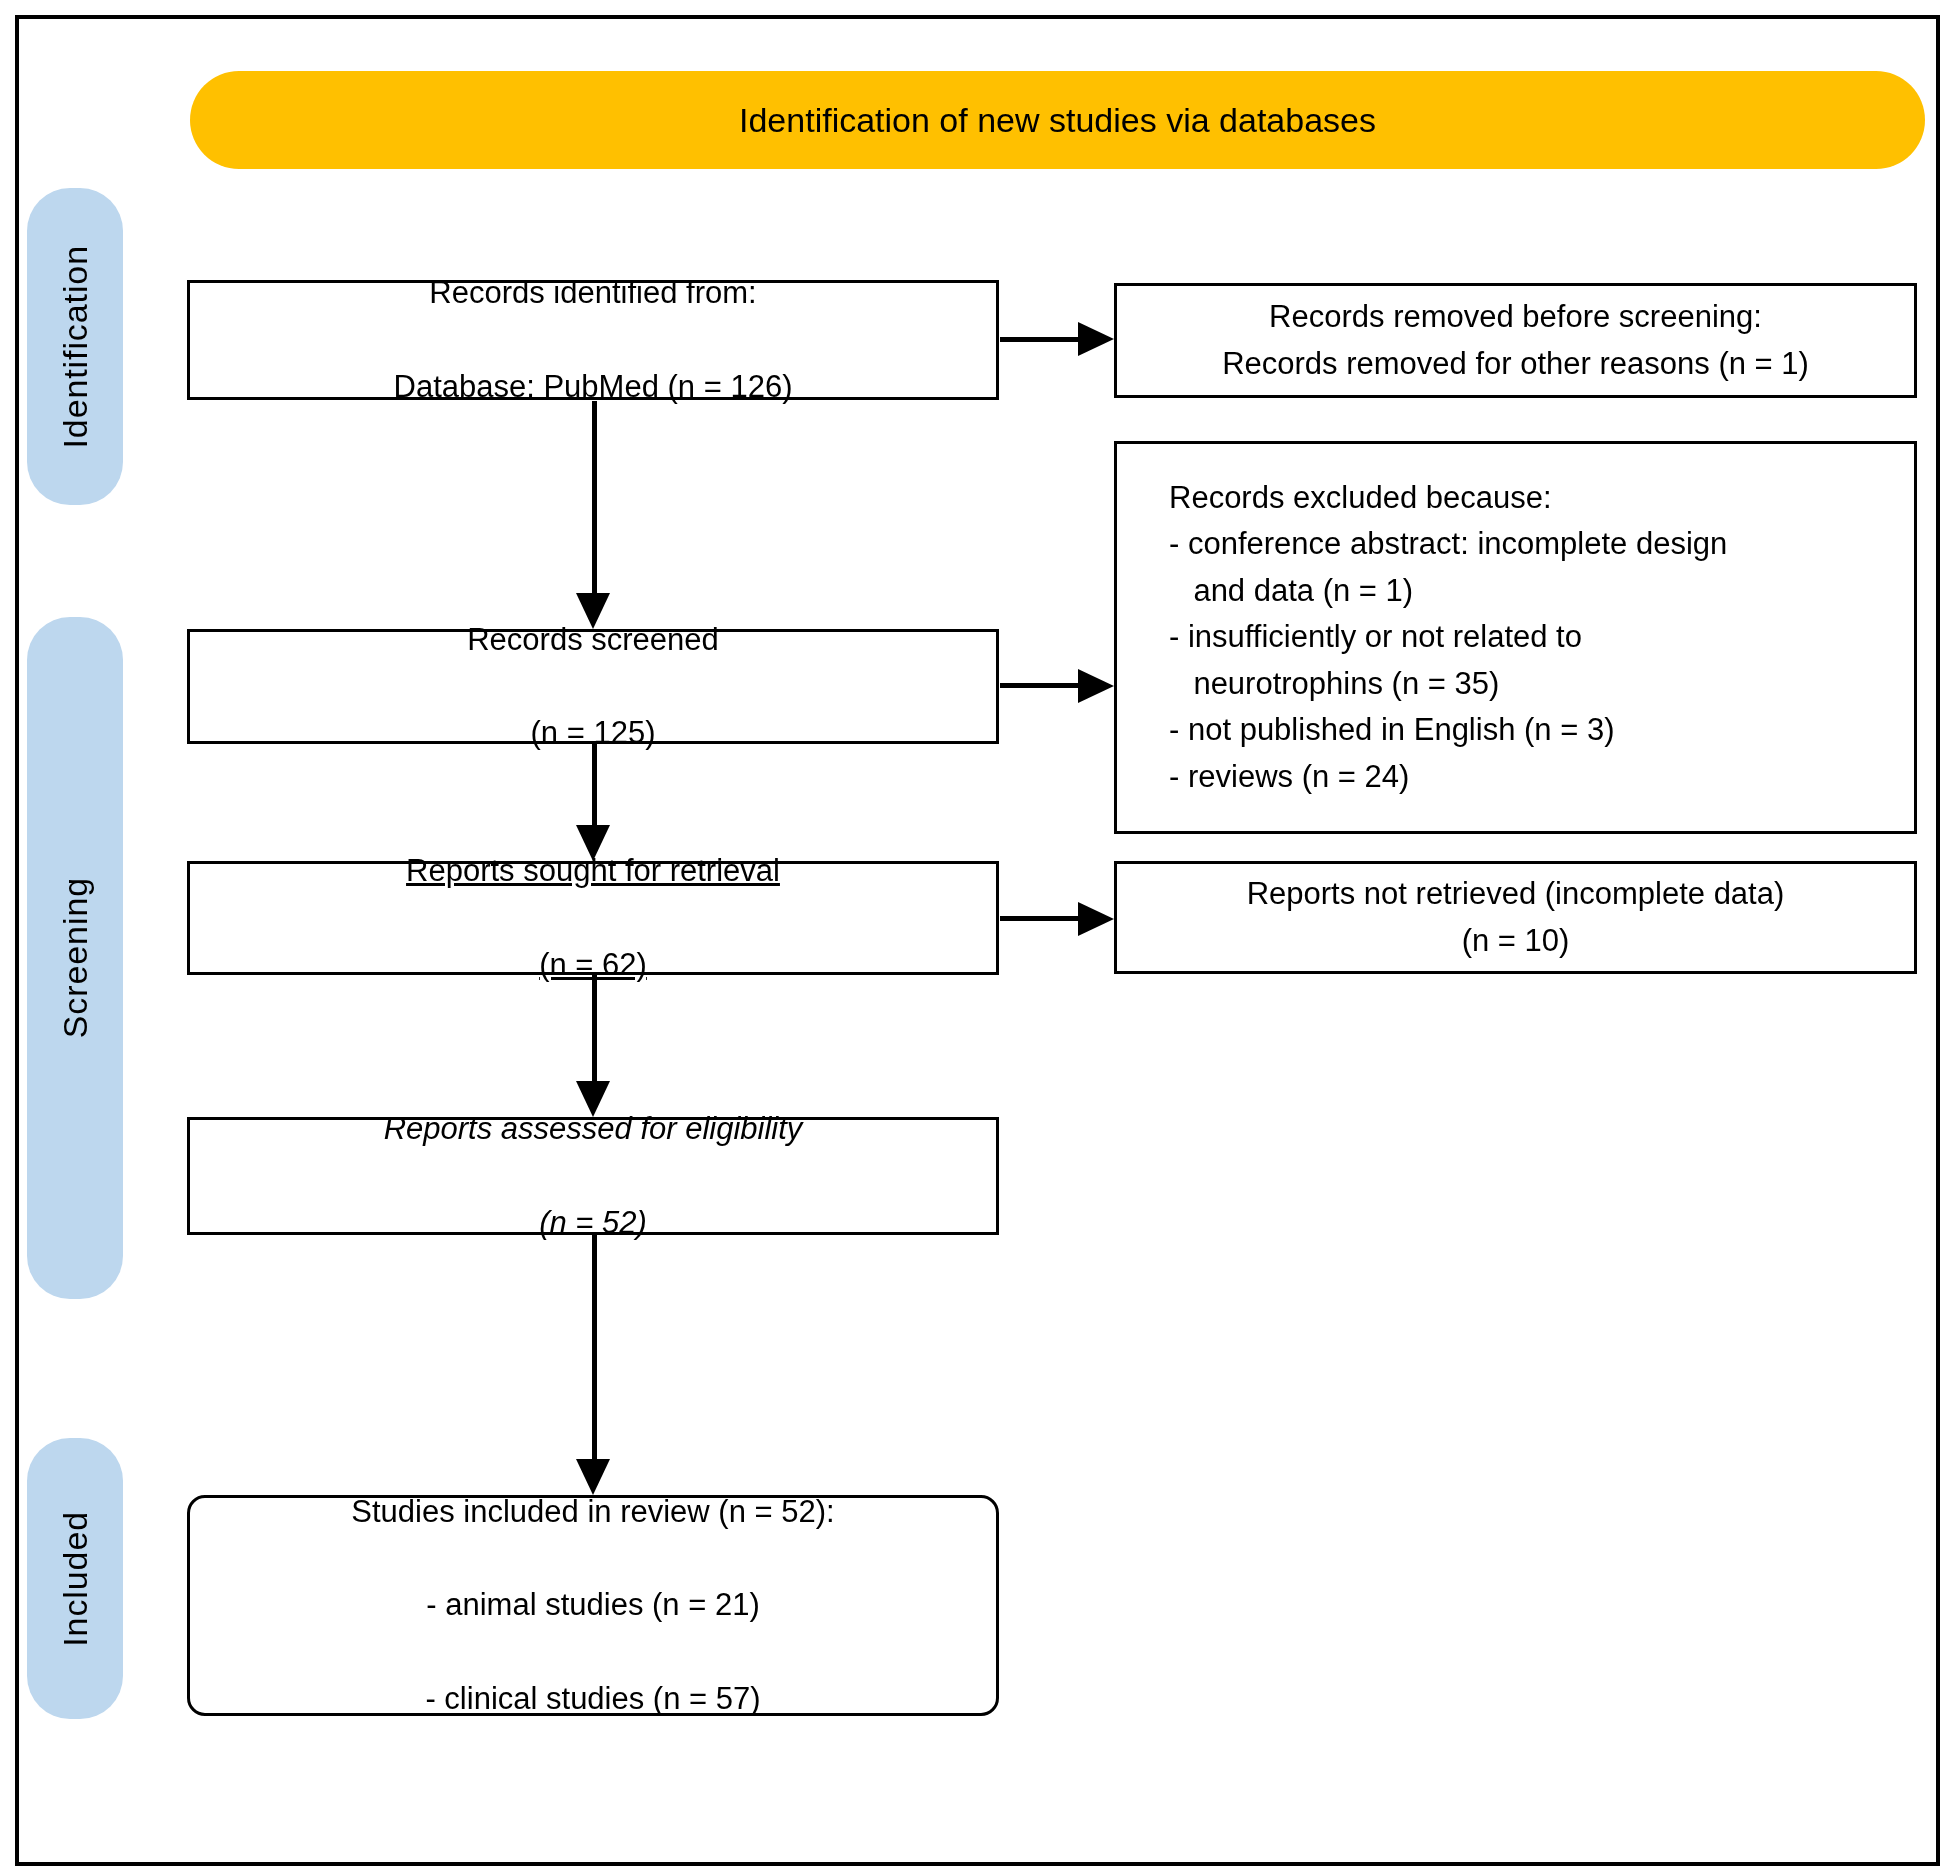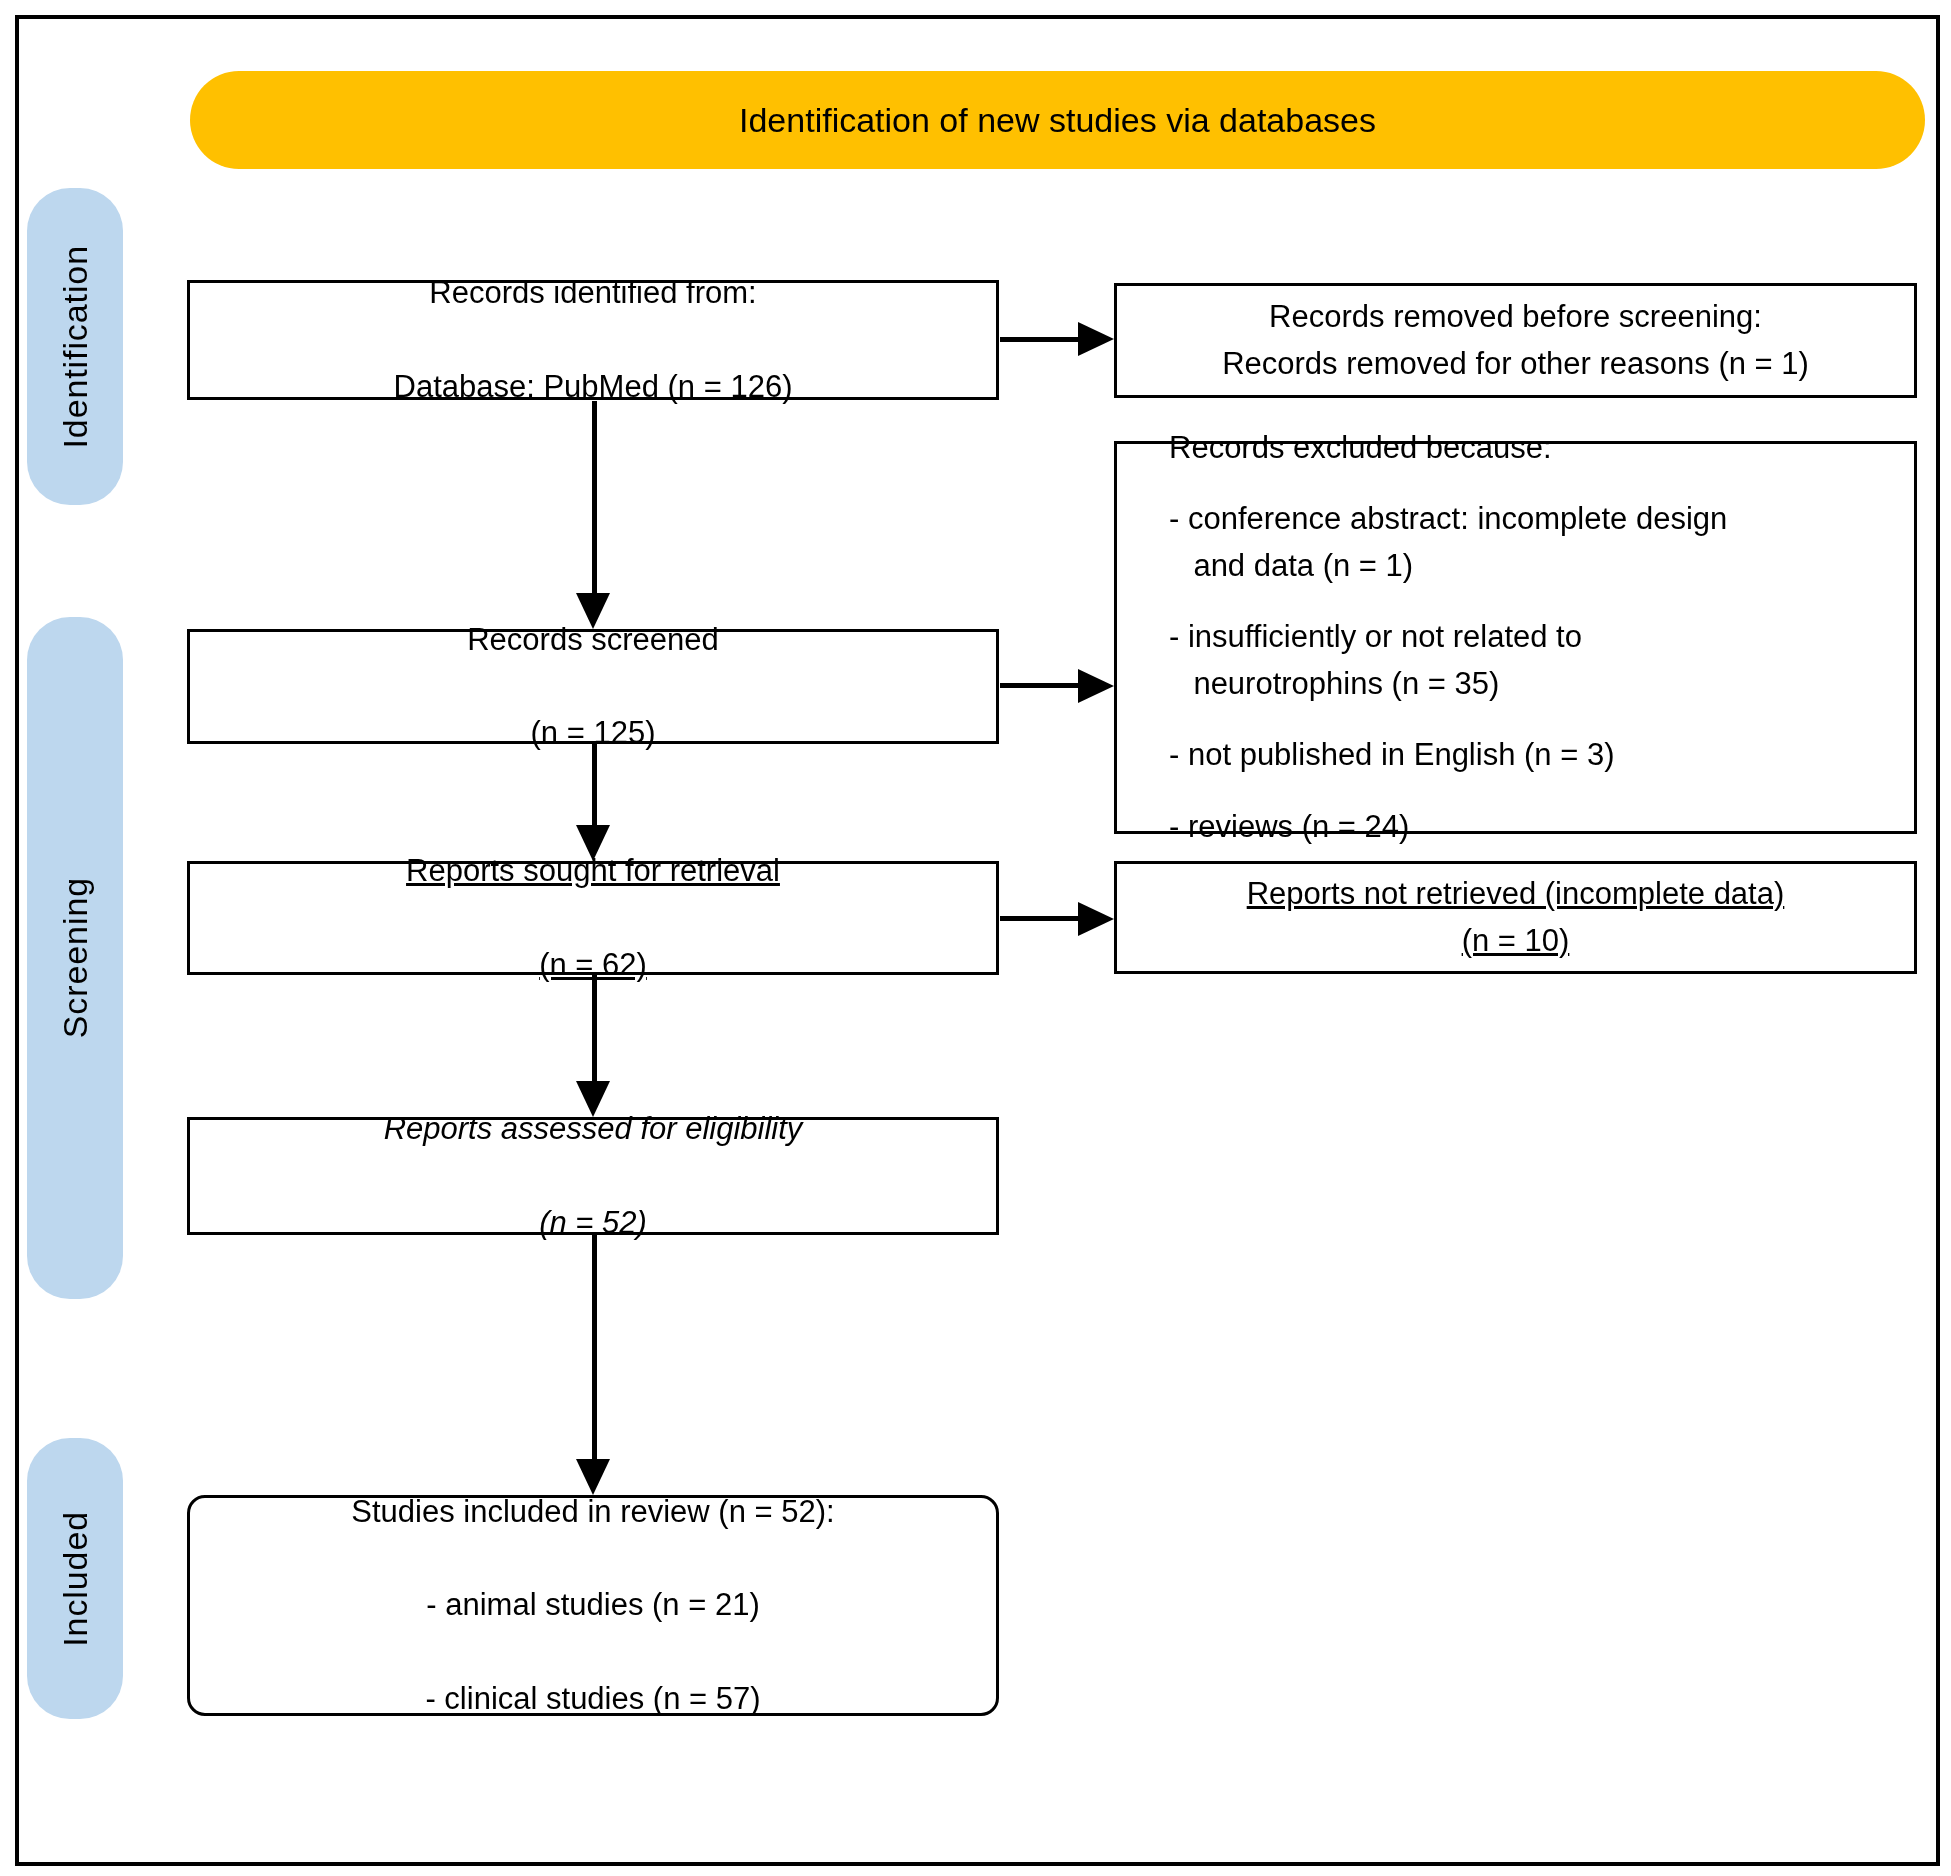--- a/index.html
+++ b/index.html
@@ -57,23 +57,23 @@
     line-height: 1.5;
   }
   .col-left  { left: 187px;  width: 812px; gap: 47px; }
   .col-right { left: 1114px; width: 803px; }
 
   .box-identified    { top: 280px;  height: 120px; }
   .box-removed       { top: 283px;  height: 115px; }
   .box-screened      { top: 629px;  height: 115px; }
   .box-excluded      { top: 441px;  height: 393px;
                        align-items: flex-start; text-align: left;
-                       padding: 0 165px 0 52px; justify-content: center; gap: 25px; }
+                       padding: 0 165px 0 52px; justify-content: center; }
   .box-sought        { top: 861px;  height: 114px; text-decoration: underline; }
-  .box-not-retrieved { top: 861px;  height: 113px; text-decoration: underline; }
+  .box-not-retrieved { top: 861px;  height: 113px; }
   .box-assessed      { top: 1117px; height: 118px; font-style: italic; }
   .box-included      { top: 1495px; height: 221px; border-radius: 18px; }
 
   .exc-item { padding-left: 24.4px; text-indent: -24.4px; }
 
   .vline { position: absolute; width: 4.5px; background: #000000; }
   .hline { position: absolute; height: 4.5px; background: #000000; }
   .head-down {
     position: absolute; width: 0; height: 0;
     border-left: 17px solid transparent;

